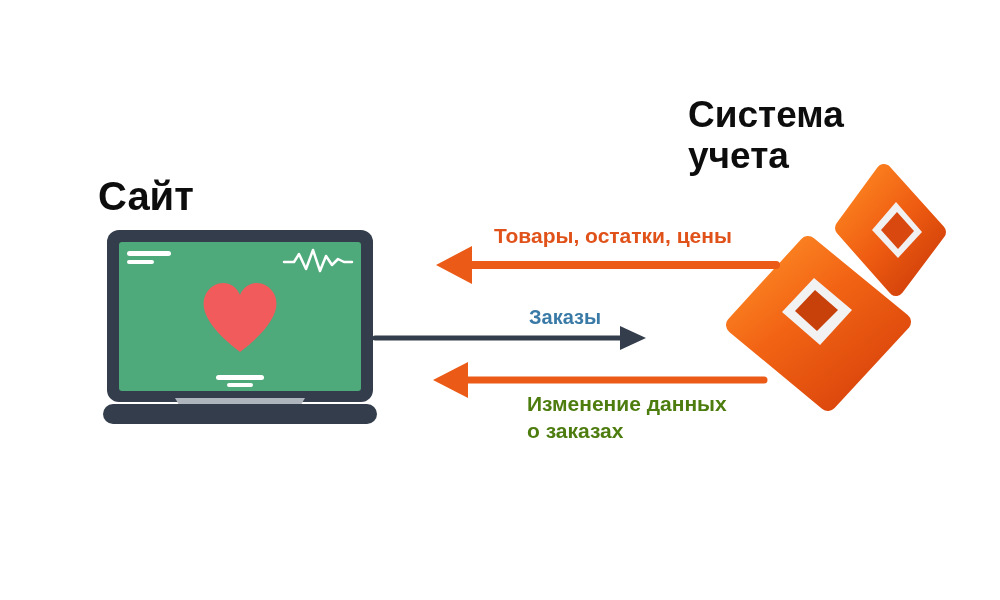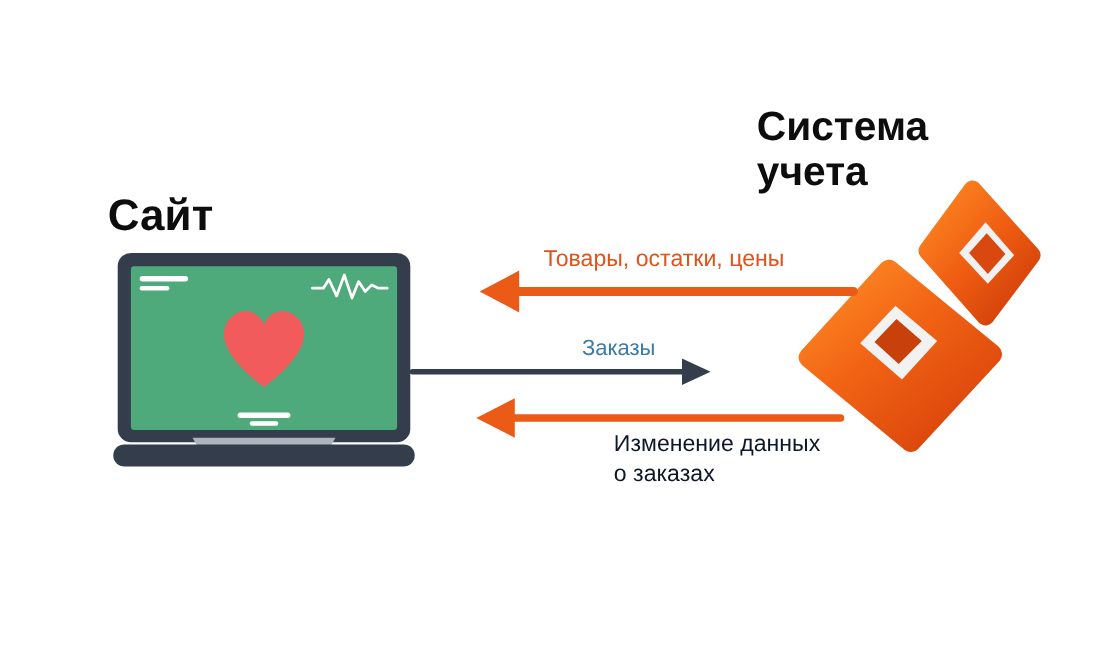--- a/index.html
+++ b/index.html
@@ -2,24 +2,24 @@
 <html><head>
 <meta charset="utf-8">
 <style>
   html,body{margin:0;padding:0;background:#ffffff;}
   body{font-family:"Liberation Sans","DejaVu Sans",sans-serif;}
   .canvas{position:relative;width:1000px;height:600px;background:#ffffff;overflow:hidden;}
   svg.layer{position:absolute;left:0;top:0;display:block;}
   .title{position:absolute;font-weight:700;color:#0d0d0d;}
   #site-title{left:98px;top:176px;font-size:40px;line-height:1;}
   #system-title{left:688px;top:94px;font-size:37px;width:200px;line-height:1.12;}
-  .arrow-label{position:absolute;font-size:21px;font-weight:400;}
+  .arrow-label{position:absolute;font-size:21px;font-weight:700;}
   #products-label{left:494px;top:224px;color:#E0521A;}
   #orders-label{left:529px;top:306px;color:#3A7AA6;font-size:20px;text-align:center;}
-  #changes-label{left:527px;top:390px;color:#0f172a;white-space:pre-line;line-height:1.3;margin-left:31px;}
+  #changes-label{left:527px;top:390px;color:#4d7c0f;white-space:pre-line;line-height:1.3;}
 </style>
 </head>
 <body>
 
 <div class="canvas">
 
   <svg class="layer" width="1000" height="600" viewBox="0 0 1000 600">
     <defs>
       <linearGradient id="cubeGrad" x1="0%" y1="0%" x2="85%" y2="100%">
         <stop offset="0%" stop-color="#FF9028"></stop>

